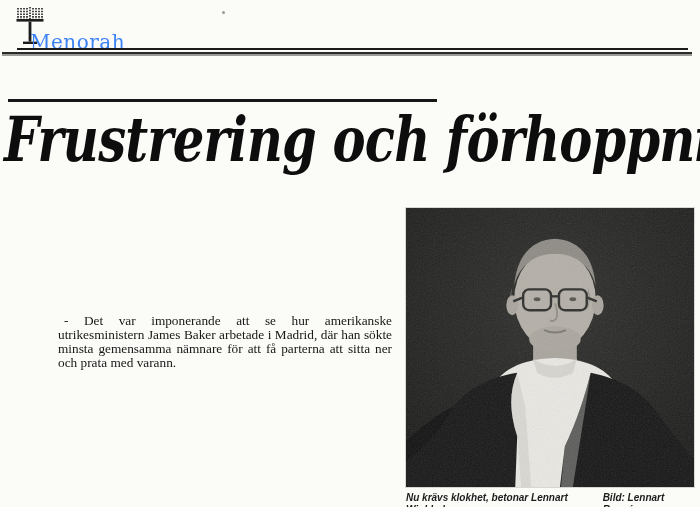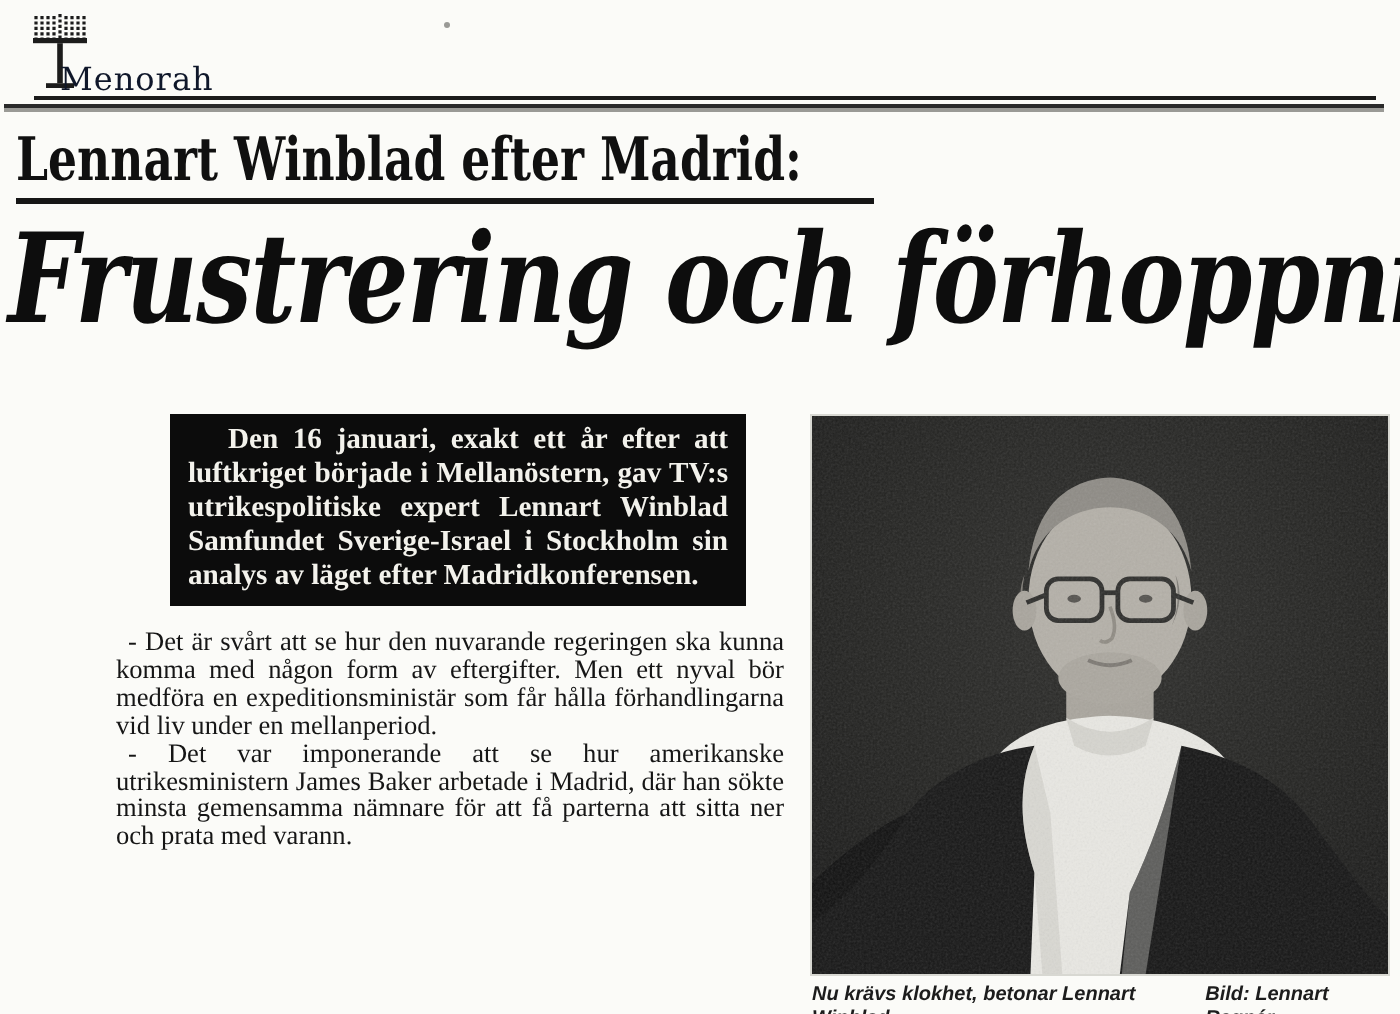--- a/index.html
+++ b/index.html
@@ -9,21 +9,21 @@
     background:#fbfbf8;
     overflow:hidden;
     font-family:"Liberation Serif", serif;
     color:#141414;
   }
   
   .menorah-icon{position:absolute;left:15px;top:5px;width:30px;height:44px;}
   .logo-text{
     position:absolute;left:30px;top:30px;
     font-family:"DejaVu Serif", serif;
-    font-size:16px;letter-spacing:.5px;color:#0f172a;
+    font-size:20px;letter-spacing:.5px;color:#3b82f6;
   }
   .rule-a{position:absolute;left:17px;top:48px;width:671px;height:2px;background:#1b1b1b;}
   .rule-b{position:absolute;left:2px;top:52px;width:690px;height:4px;
           background:linear-gradient(#2a2a2a 0 45%, #9a9a96 55% 100%);}
   .speck{position:absolute;left:222px;top:11px;width:3px;height:3px;background:#9a9a96;border-radius:50%;}
   
   .kicker-wrap{position:absolute;left:8px;top:64px;white-space:nowrap;}
   .kicker{
     display:inline-block;transform:scaleX(.76);transform-origin:0 50%;
     font-family:"DejaVu Serif", serif;font-weight:bold;
@@ -87,32 +87,27 @@
       <rect x="1.5" y="14" width="27" height="2.6" fill="#1c1c1c"></rect>
       <rect x="13.6" y="16.6" width="2.8" height="20" fill="#1c1c1c"></rect>
       <rect x="8" y="36.6" width="14" height="2.4" fill="#1c1c1c"></rect>
     </svg>
   </div>
   <div class="logo-text">Menorah</div>
   <div class="rule-a"></div>
   <div class="rule-b"></div>
   <div class="speck"></div>
 
-  <div class="kicker-wrap">
-    <span class="kicker">Lennart Winblad efter Madrid:</span>
-  </div>
   <div class="kicker-underline"></div>
   <div class="headline-wrap">
     <span class="headline">Frustrering och förhoppning</span>
   </div>
 
-  <div class="lead-box">Den 16 januari, exakt ett år efter att luftkriget började i Mellanöstern, gav TV:s utrikespolitiske expert Lennart Winblad Samfundet Sverige-Israel i Stockholm sin analys av läget efter Madridkonferensen.</div>
 
   <div class="body-col">
-    <p class="dash">- Det är svårt att se hur den nuvarande regeringen ska kunna komma med någon form av eftergifter. Men ett nyval bör medföra en expeditionsministär som får hålla förhandlingarna vid liv under en mellanperiod.</p>
     <p class="dash">- Det var imponerande att se hur amerikanske utrikesministern James Baker arbetade i Madrid, där han sökte minsta gemensamma nämnare för att få parterna att sitta ner och prata med varann.</p>
   </div>
 
   <div class="photo-frame">
     <svg viewBox="0 0 290 281" xmlns="http://www.w3.org/2000/svg" preserveAspectRatio="none">
       <defs>
         <filter id="grain" x="0" y="0" width="100%" height="100%">
           <feTurbulence type="fractalNoise" baseFrequency="0.9" numOctaves="2" result="n"></feTurbulence>
           <feColorMatrix in="n" type="saturate" values="0"></feColorMatrix>
         </filter>

